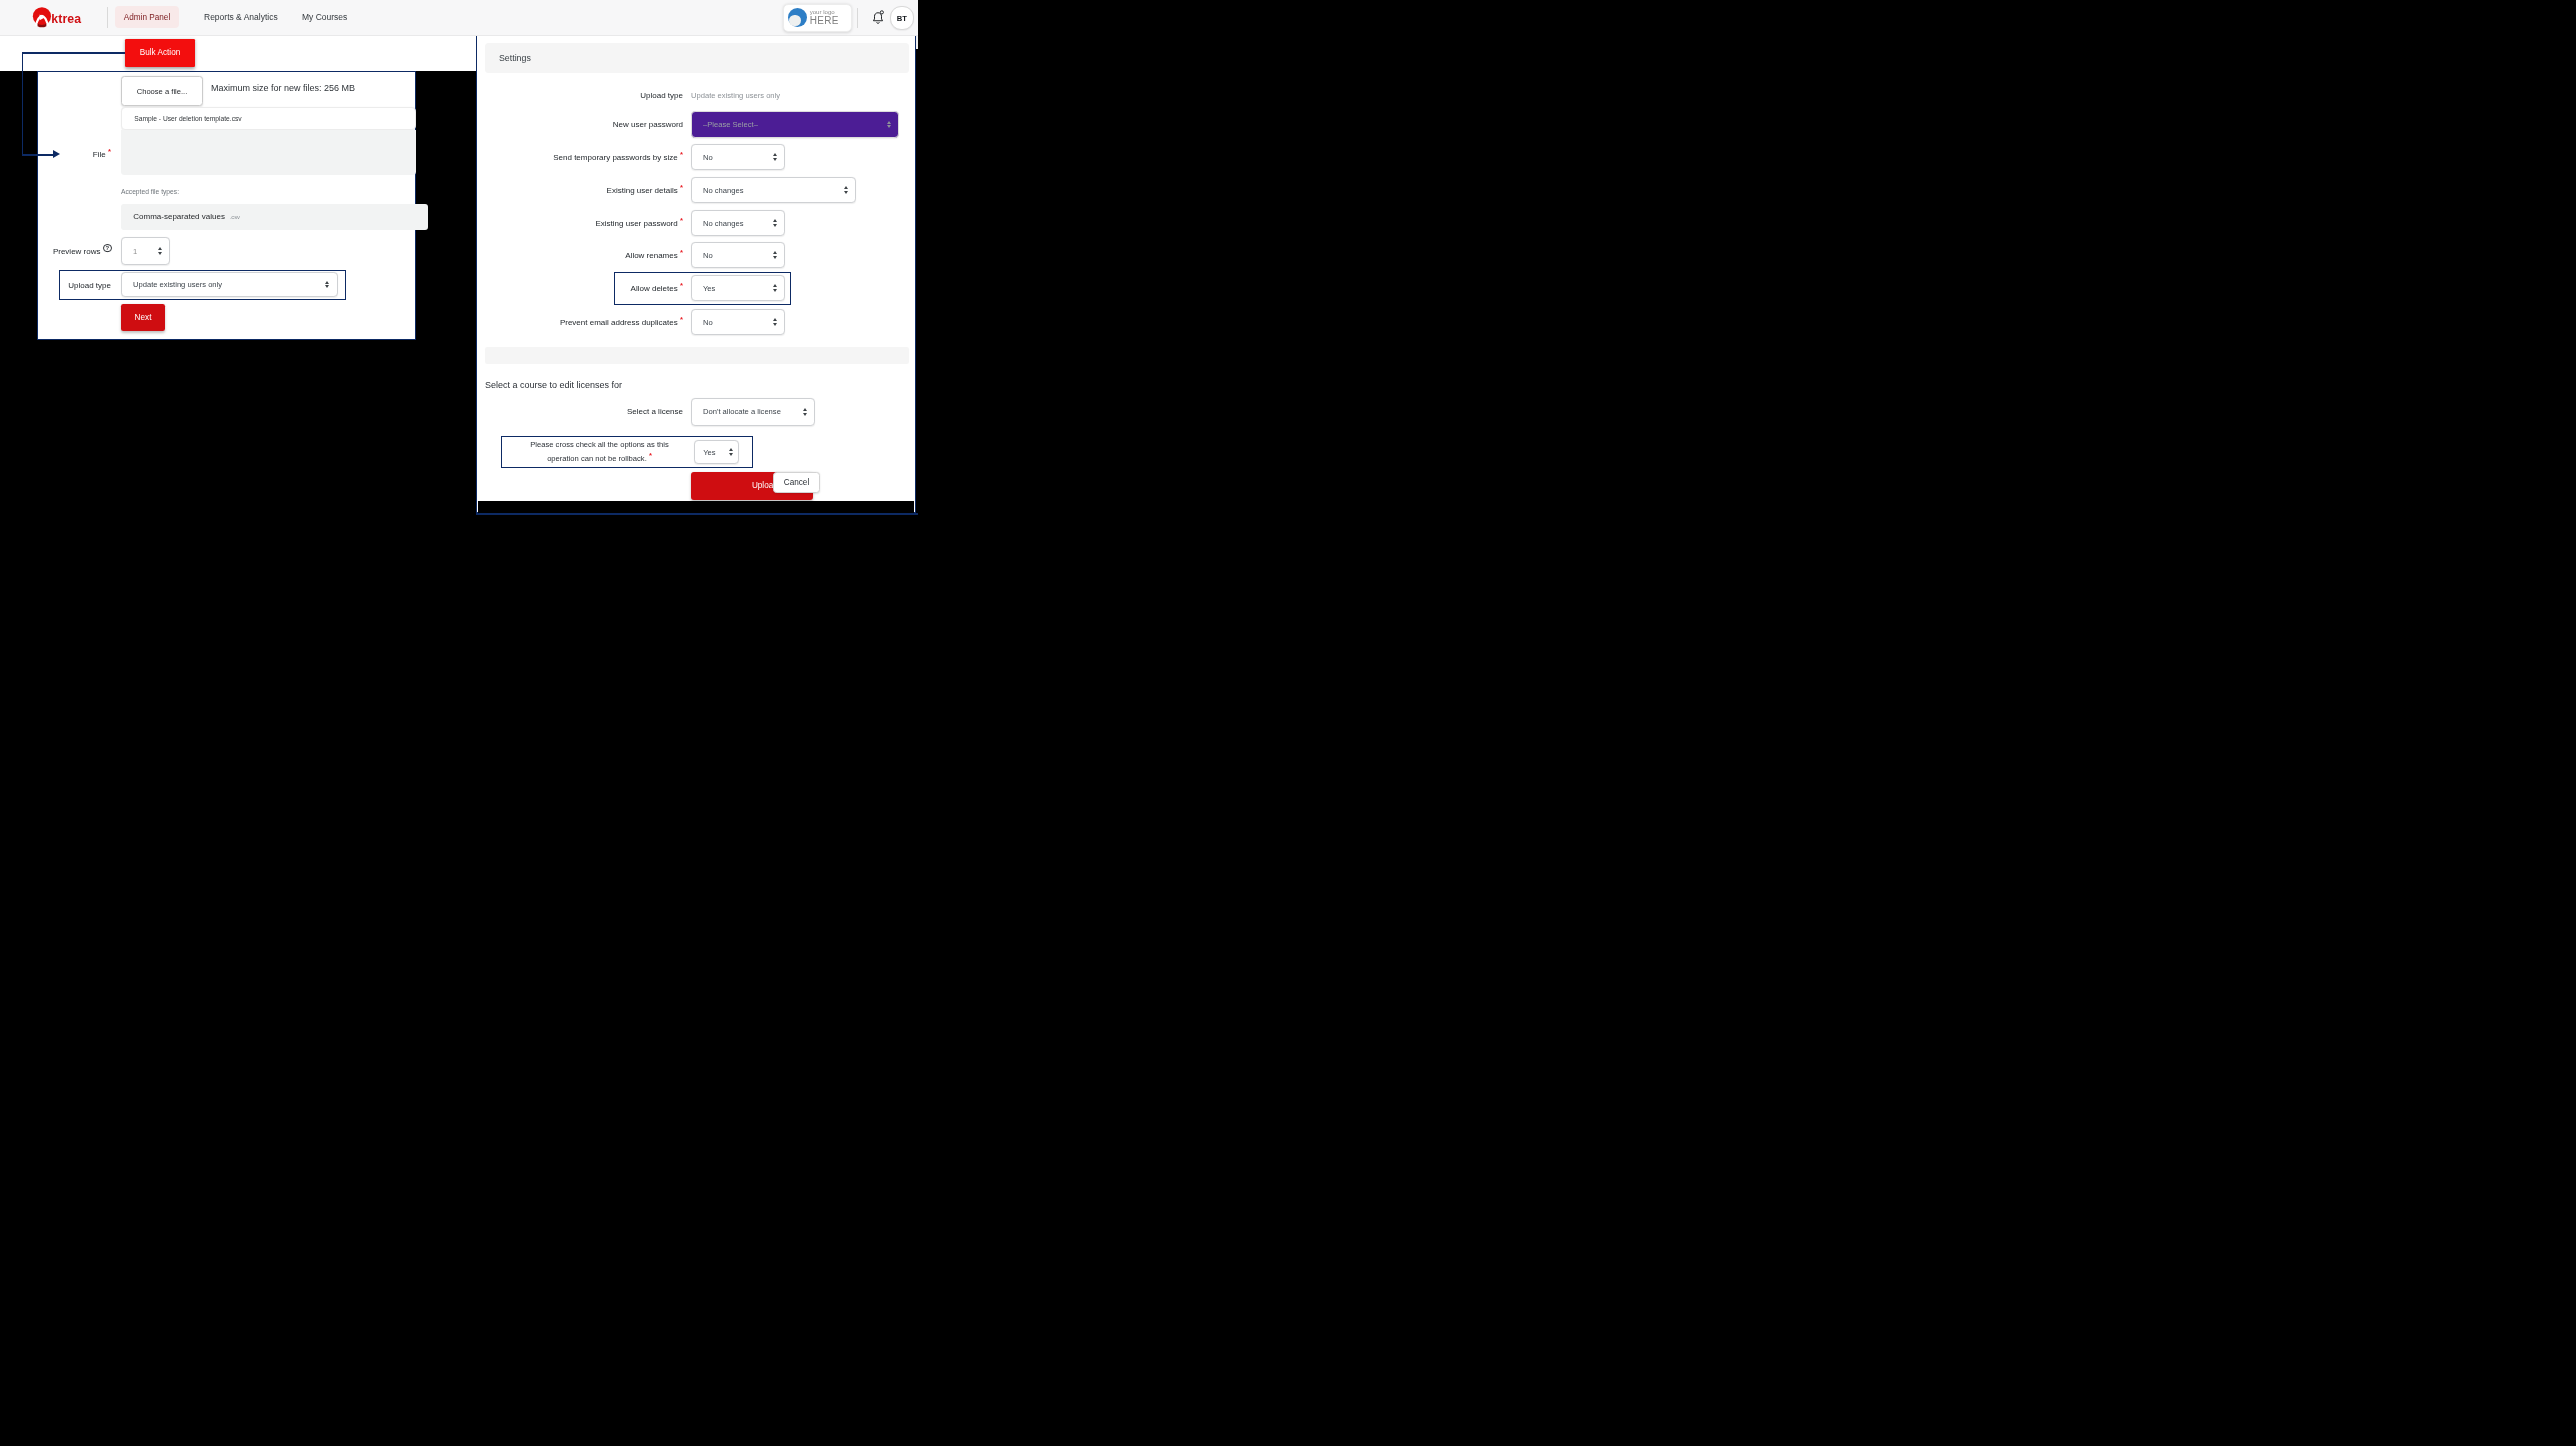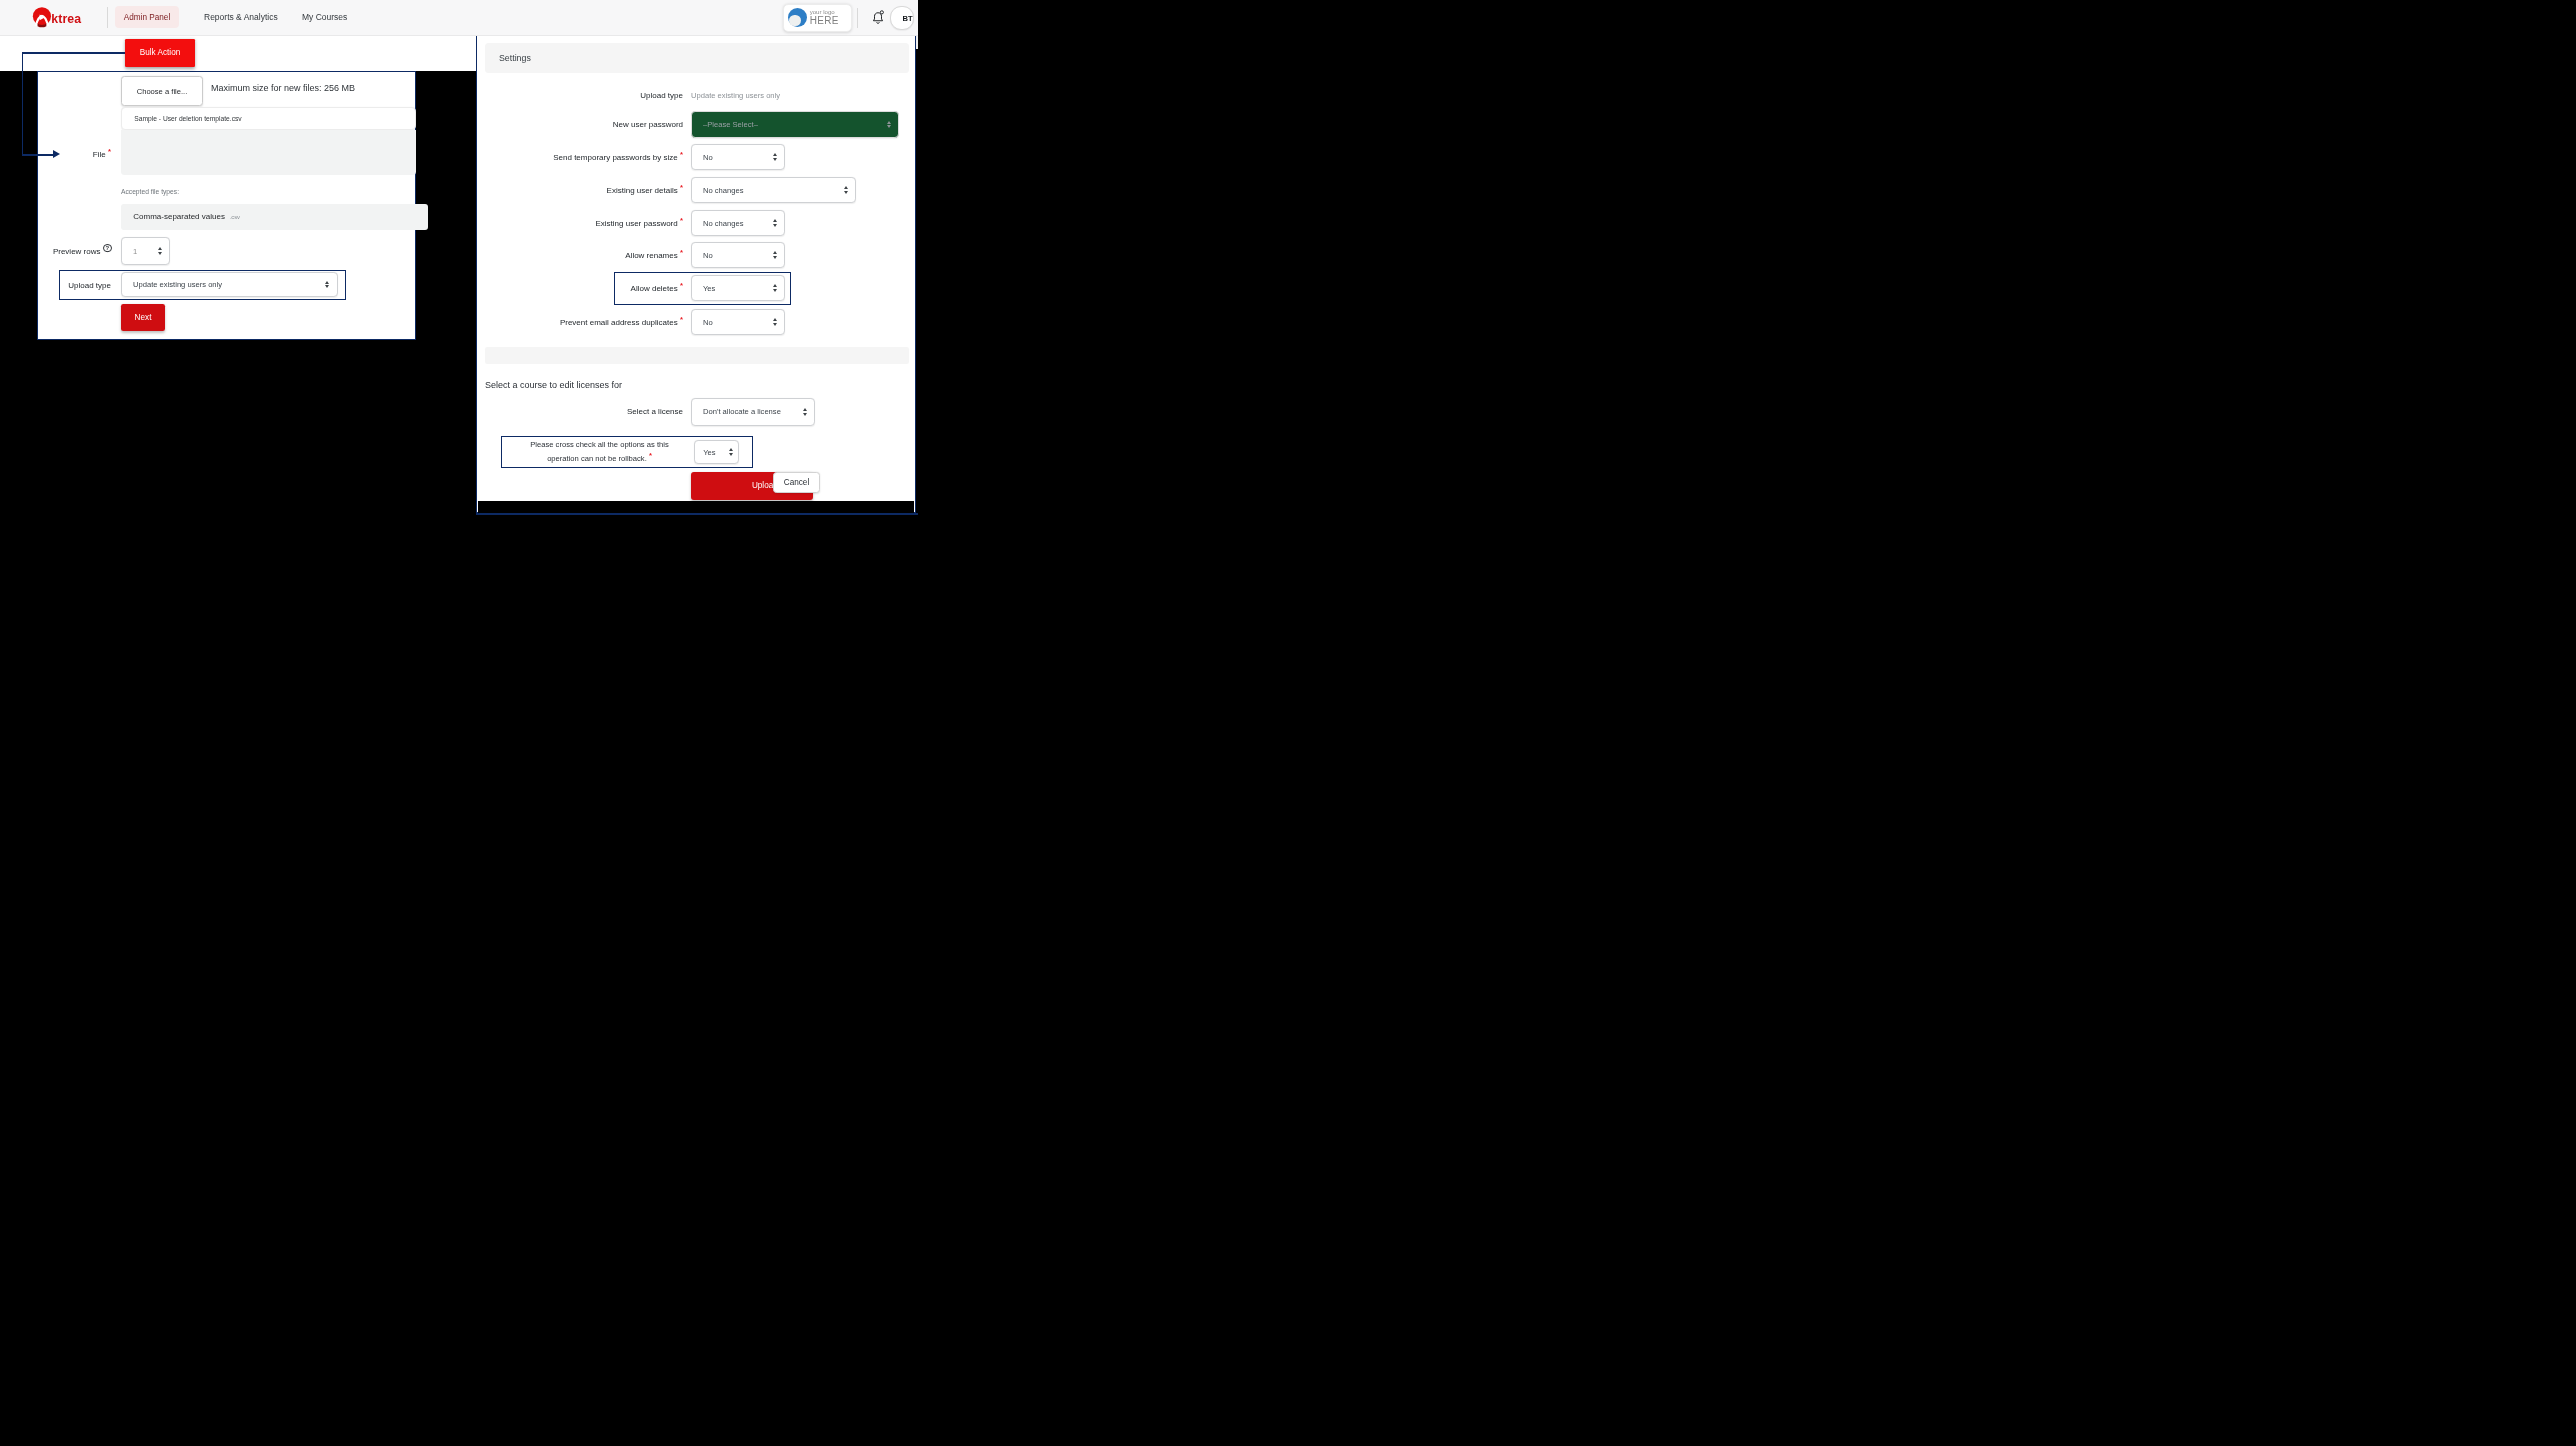--- a/index.html
+++ b/index.html
@@ -21,21 +21,21 @@
              border:0.6px solid #ececec;border-radius:5.3px;box-shadow:0 0.6px 2.9px rgba(0,0,0,.13);
              display:flex;align-items:center;padding-left:3.5px;box-sizing:border-box;}
   .logo-circle{position:relative;width:19.3px;height:19.3px;border-radius:50%;background:#2d7ec6;flex:none;}
   .logo-circle::after{content:"";position:absolute;left:1.8px;top:6.4px;width:11.7px;height:11.7px;
              border-radius:50%;background:#eef0f0;}
   .logo-text{margin-left:2.9px;line-height:1;}
   .logo-text .l1{font-size:6.1px;color:#8c8c8c;}
   .logo-text .l2{font-size:10px;color:#7f7f7f;letter-spacing:0.3px;margin-top:1.2px;}
   .bell{position:absolute;left:871px;top:10px;width:14px;height:16px;cursor:pointer;}
   .avatar{position:absolute;left:890px;top:6.4px;width:21.7px;height:22px;background:#fff;
-          border:0.6px solid #d9d9d9;border-radius:11px;display:flex;align-items:center;justify-content:flex-end;
+          border:0.6px solid #d9d9d9;border-radius:11px;display:flex;align-items:center;justify-content:center;
           font-size:7.6px;font-weight:700;color:#14181c;cursor:pointer;box-shadow:0 0.6px 1.2px rgba(0,0,0,.08);}
 
   
   .white-band{position:absolute;left:0;top:35px;width:476px;height:36px;background:#fff;z-index:10;}
   .bulk-btn{position:absolute;left:125px;top:39px;width:70px;height:27.5px;background:#f30e0e;
             color:#fff;font-size:8.2px;display:flex;align-items:center;justify-content:center;
             border-radius:1.2px;box-shadow:0 1.2px 3.5px rgba(0,0,0,.35);z-index:12;cursor:pointer;}
 
   
   .navy{background:#0d2a64;}
@@ -53,21 +53,21 @@
   .rp-bottom-navy{position:absolute;left:476px;top:513px;width:442px;height:2.3px;background:#0d2a64;z-index:6;}
   .rp-side-gray{position:absolute;left:916px;top:35px;width:2.3px;height:13.5px;background:#f0f0f0;z-index:6;}
 
   
   .lbl{position:absolute;display:flex;align-items:center;justify-content:flex-end;
        font-size:8px;color:#23282d;gap:2.3px;z-index:7;white-space:nowrap;}
   .req{color:#e81a23;font-weight:700;font-size:7.6px;transform:translateY(-3.5px);}
   .sel{position:absolute;background:#ffffff;border:0.6px solid #cfd1d4;border-radius:4.1px;
        box-shadow:0 0.6px 1.2px rgba(0,0,0,.07);font-size:7.6px;color:#3e454c;display:flex;
        align-items:center;padding-left:11px;box-sizing:border-box;z-index:7;cursor:pointer;}
-  .sel.disabled{background:#14532d;border-color:#dcdcdc;color:#9aa0a5;cursor:default;}
+  .sel.disabled{background:#4c1d95;border-color:#dcdcdc;color:#9aa0a5;cursor:default;}
   .ud{position:absolute;right:7px;top:50%;transform:translateY(-50%);display:flex;
       flex-direction:column;align-items:center;}
   .ud i{display:block;width:0;height:0;border-left:2.6px solid transparent;border-right:2.6px solid transparent;}
   .ud .up{border-bottom:3.2px solid #3e4347;margin-bottom:1.8px;}
   .ud .dn{border-top:3.2px solid #3e4347;}
   .sel.disabled .ud .up{border-bottom-color:#8f9398;}
   .sel.disabled .ud .dn{border-top-color:#8f9398;}
   .hl{position:absolute;border:1.8px solid #0d2a64;box-sizing:border-box;z-index:8;pointer-events:none;}
   .static-val{position:absolute;font-size:7.6px;color:#8d9297;display:flex;align-items:center;z-index:7;}
   .gray-box{position:absolute;background:#f2f3f3;z-index:7;}

